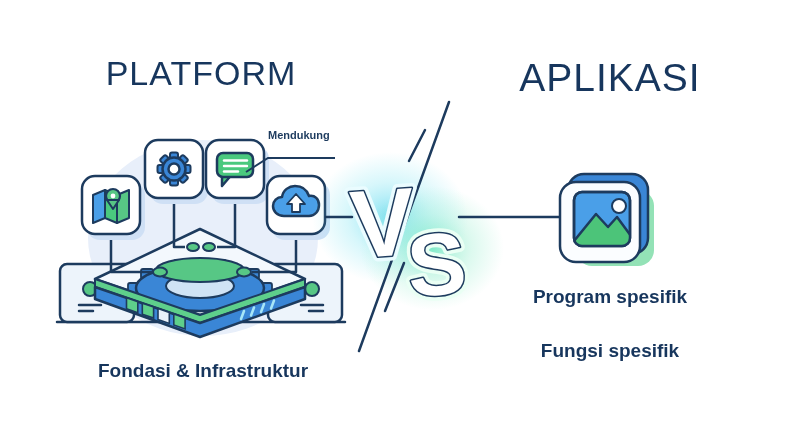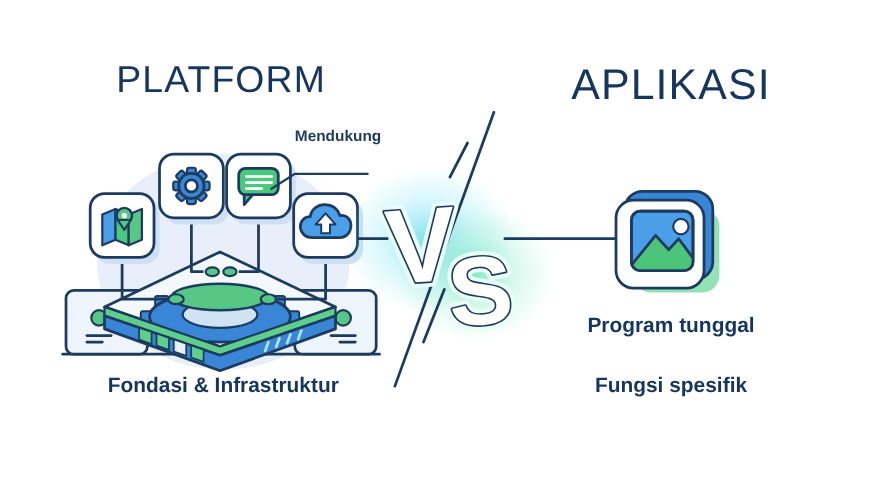--- a/index.html
+++ b/index.html
@@ -2,24 +2,24 @@
 <html><head>
 <meta charset="utf-8">
 <style>
   html,body{margin:0;padding:0;background:#fff;}
   .canvas{position:relative;width:800px;height:446px;background:#ffffff;overflow:hidden;
           font-family:"Liberation Sans",sans-serif;}
   .layer{position:absolute;inset:0;}
   .title{position:absolute;text-align:center;font-weight:400;letter-spacing:1px;color:#17365d;}
   .title-left{left:55px;top:54px;width:292px;font-size:34px;}
   .title-right{left:462px;top:56px;width:296px;font-size:39px;}
-  .callout{position:absolute;left:268px;top:115px;font-size:14px;font-weight:700;
+  .callout{position:absolute;left:268px;top:128px;font-size:11px;font-weight:700;
            color:#1d3b5e;line-height:1.28;}
   .caption{position:absolute;text-align:center;font-weight:700;color:#17365d;font-size:19px;}
-  .caption-left{left:48px;top:340px;width:310px;}
+  .caption-left{left:48px;top:360px;width:310px;}
   .caption-r1{left:465px;top:286px;width:290px;}
   .caption-r2{left:465px;top:340px;width:290px;}
   svg text.vs{font-family:"Liberation Sans",sans-serif;font-weight:800;}
 </style>
 </head>
 <body>
 
 <div class="canvas">
 
   <svg class="layer" width="800" height="446" viewBox="0 0 800 446">
@@ -192,15 +192,15 @@
       </g>
     </g>
   </svg>
 
   <div class="title title-left">PLATFORM</div>
   <div class="title title-right">APLIKASI</div>
   <div class="callout">
     <div>Mendukung</div>
   </div>
   <div class="caption caption-left">Fondasi &amp; Infrastruktur</div>
-  <div class="caption caption-r1">Program tunggal</div>
+  <div class="caption caption-r1">Program spesifik</div>
   <div class="caption caption-r2">Fungsi spesifik</div>
 </div>
 
 </body></html>

